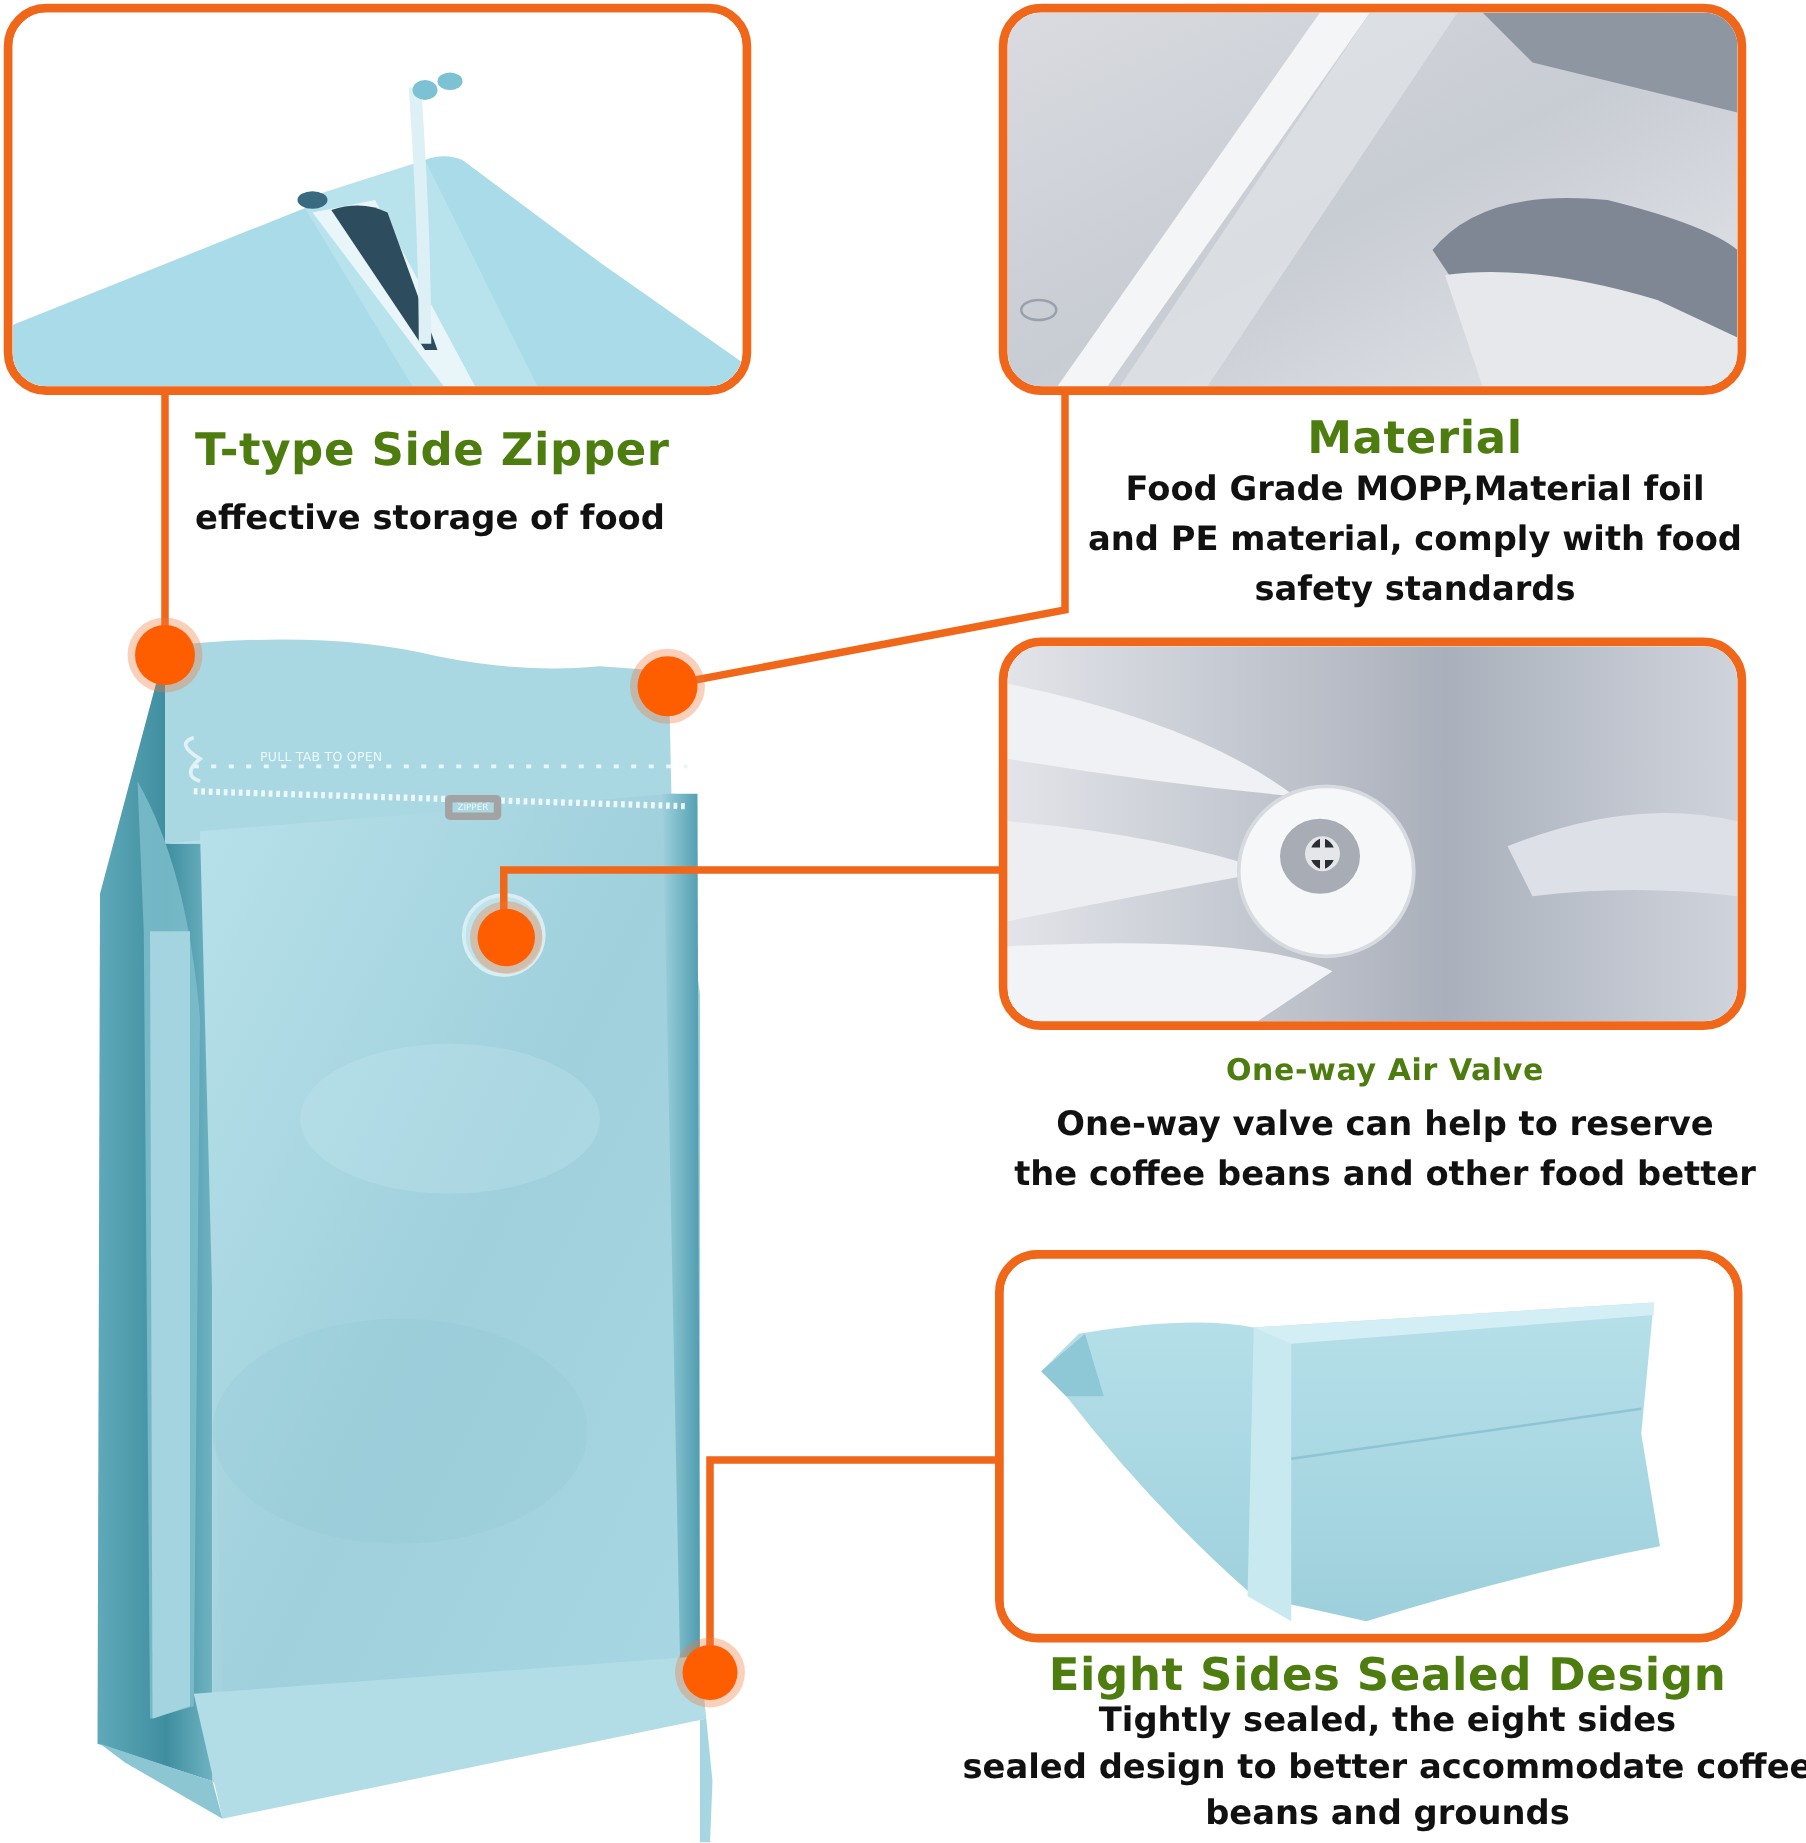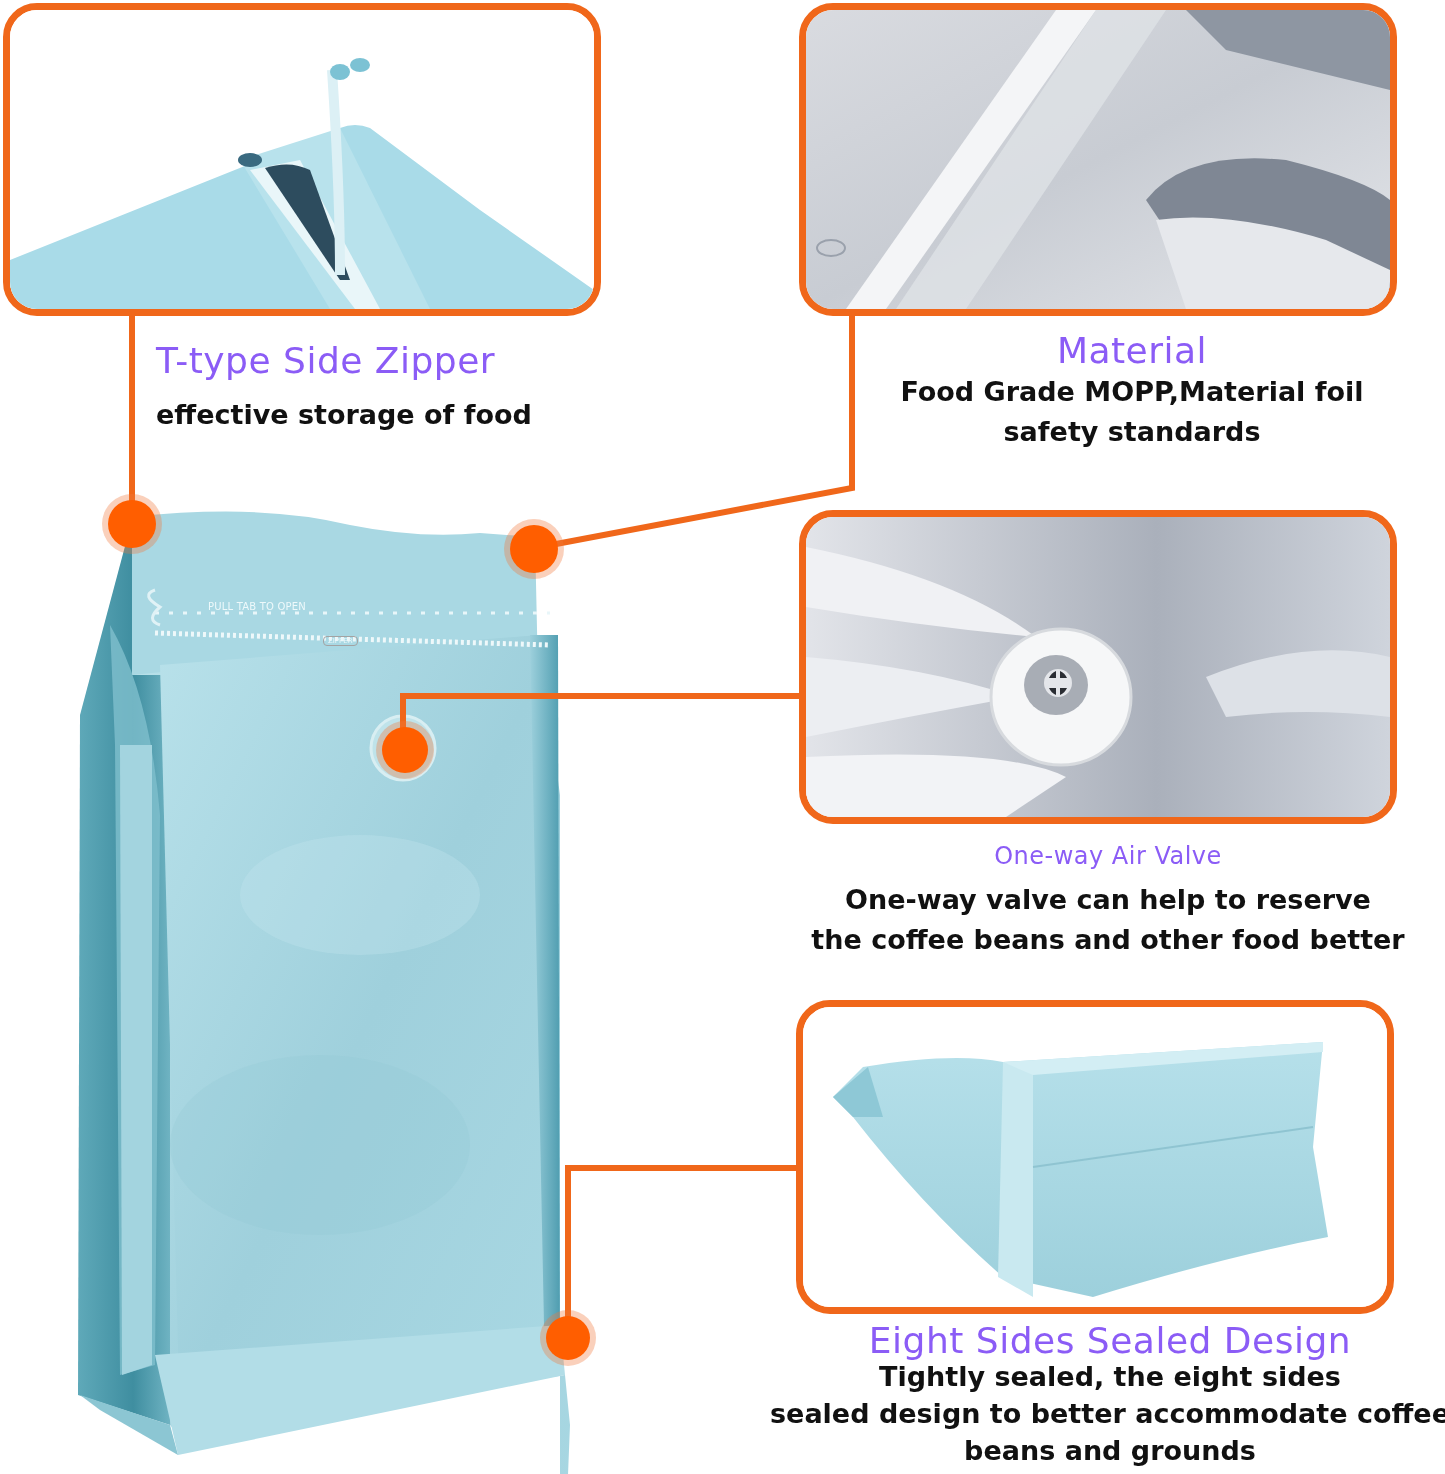--- a/index.html
+++ b/index.html
@@ -1,19 +1,19 @@
 <!DOCTYPE html>
 <html><head>
 <meta charset="utf-8">
 <style>
   html,body{margin:0;padding:0;background:#ffffff;}
   body{width:1445px;height:1474px;position:relative;overflow:hidden;font-family:"DejaVu Sans","Liberation Sans",sans-serif;}
   .abs{position:absolute;}
   .panel{position:absolute;border:7px solid #f0671a;border-radius:34px;overflow:hidden;box-sizing:border-box;background:#fff;}
-  .heading{position:absolute;color:#8b5cf6;font-weight:normal;white-space:nowrap;letter-spacing:0.5px;}
+  .heading{position:absolute;color:#4d7c0f;font-weight:bold;white-space:nowrap;letter-spacing:0.5px;}
   .desc{position:absolute;color:#111;font-weight:bold;line-height:40px;font-size:27px;white-space:nowrap;}
   .center{text-align:center;}
   svg{display:block;}
 </style>
 </head>
 <body>
 
 <svg class="abs" style="left:0;top:0;z-index:5;pointer-events:none" width="1445" height="1474">
 
   <polyline points="132,312 132,524" fill="none" stroke="#f0671a" stroke-width="6"></polyline>
@@ -62,21 +62,21 @@
     <line x1="95" y1="118" x2="490" y2="118" stroke="#e8f6f9" stroke-width="3" stroke-dasharray="4,10"></line>
     <line x1="95" y1="138" x2="490" y2="150" stroke="#eef8fa" stroke-width="5" stroke-dasharray="3,3"></line>
     <path d="M95,95 Q80,100 100,112 Q85,125 100,130" fill="none" stroke="#e0f2f6" stroke-width="3"></path>
 
     <circle cx="343" cy="253" r="32" fill="#bfe3ea" stroke="#d8eef2" stroke-width="3"></circle>
 
     <ellipse cx="300" cy="400" rx="120" ry="60" fill="#c3e6ee" opacity="0.35"></ellipse>
     <ellipse cx="260" cy="650" rx="150" ry="90" fill="#8fc6d3" opacity="0.25"></ellipse>
   </svg>
   <span class="abs" style="left:148px;top:106px;font-size:10px;color:#eef9fb;letter-spacing:0.2px;white-space:nowrap">PULL TAB TO OPEN</span>
-  <span class="abs" style="left:263px;top:141px;font-size:7px;color:#eaf7fa;border:1px solid #a3a3a3;border-radius:4px;padding:0 4px">ZIPPER</span>
+  <span class="abs" style="left:296px;top:141px;font-size:7px;color:#eaf7fa;border:6px solid #a3a3a3;border-radius:4px;padding:0 4px">ZIPPER</span>
 </div>
 
 <div class="abs" style="left:108px;top:500px;width:48px;height:48px;border-radius:50%;background:#ff5e00;box-shadow:0 0 0 6px rgba(240,120,60,0.35);z-index:6"></div>
 <div class="abs" style="left:510px;top:525px;width:48px;height:48px;border-radius:50%;background:#ff5e00;box-shadow:0 0 0 6px rgba(240,120,60,0.35);z-index:6"></div>
 <div class="abs" style="left:382px;top:727px;width:46px;height:46px;border-radius:50%;background:#ff5e00;box-shadow:0 0 0 6px rgba(240,120,60,0.35);z-index:6"></div>
 <div class="abs" style="left:546px;top:1316px;width:44px;height:44px;border-radius:50%;background:#ff5e00;box-shadow:0 0 0 6px rgba(240,120,60,0.35);z-index:6"></div>
 
 <div class="panel" style="left:3px;top:3px;width:598px;height:313px;z-index:3">
   <svg width="584" height="299" viewBox="0 0 584 299">
     <rect width="584" height="299" fill="#ffffff"></rect>
@@ -149,20 +149,21 @@
 </div>
 
 <div class="heading" style="left:156px;top:340px;font-size:36px;z-index:4">T-type Side Zipper</div>
 <div class="desc" style="left:156px;top:395px;z-index:4">
   <div>effective storage of food</div>
 </div>
 
 <div class="heading center" style="left:832px;width:600px;top:330px;font-size:36px;z-index:4">Material</div>
 <div class="desc center" style="left:832px;width:600px;top:372px;z-index:4">
   <div>Food Grade MOPP,Material foil</div>
+  <div>and PE material, comply with food</div>
   <div>safety standards</div>
 </div>
 
 <div class="heading center" style="left:808px;width:600px;top:842px;font-size:24px;z-index:4">One-way Air Valve</div>
 <div class="desc center" style="left:808px;width:600px;top:880px;z-index:4">
   <div>One-way valve can help to reserve</div>
   <div>the coffee beans and other food better</div>
 </div>
 
 <div class="heading center" style="left:760px;width:700px;top:1320px;font-size:36px;z-index:4">Eight Sides Sealed Design</div>

